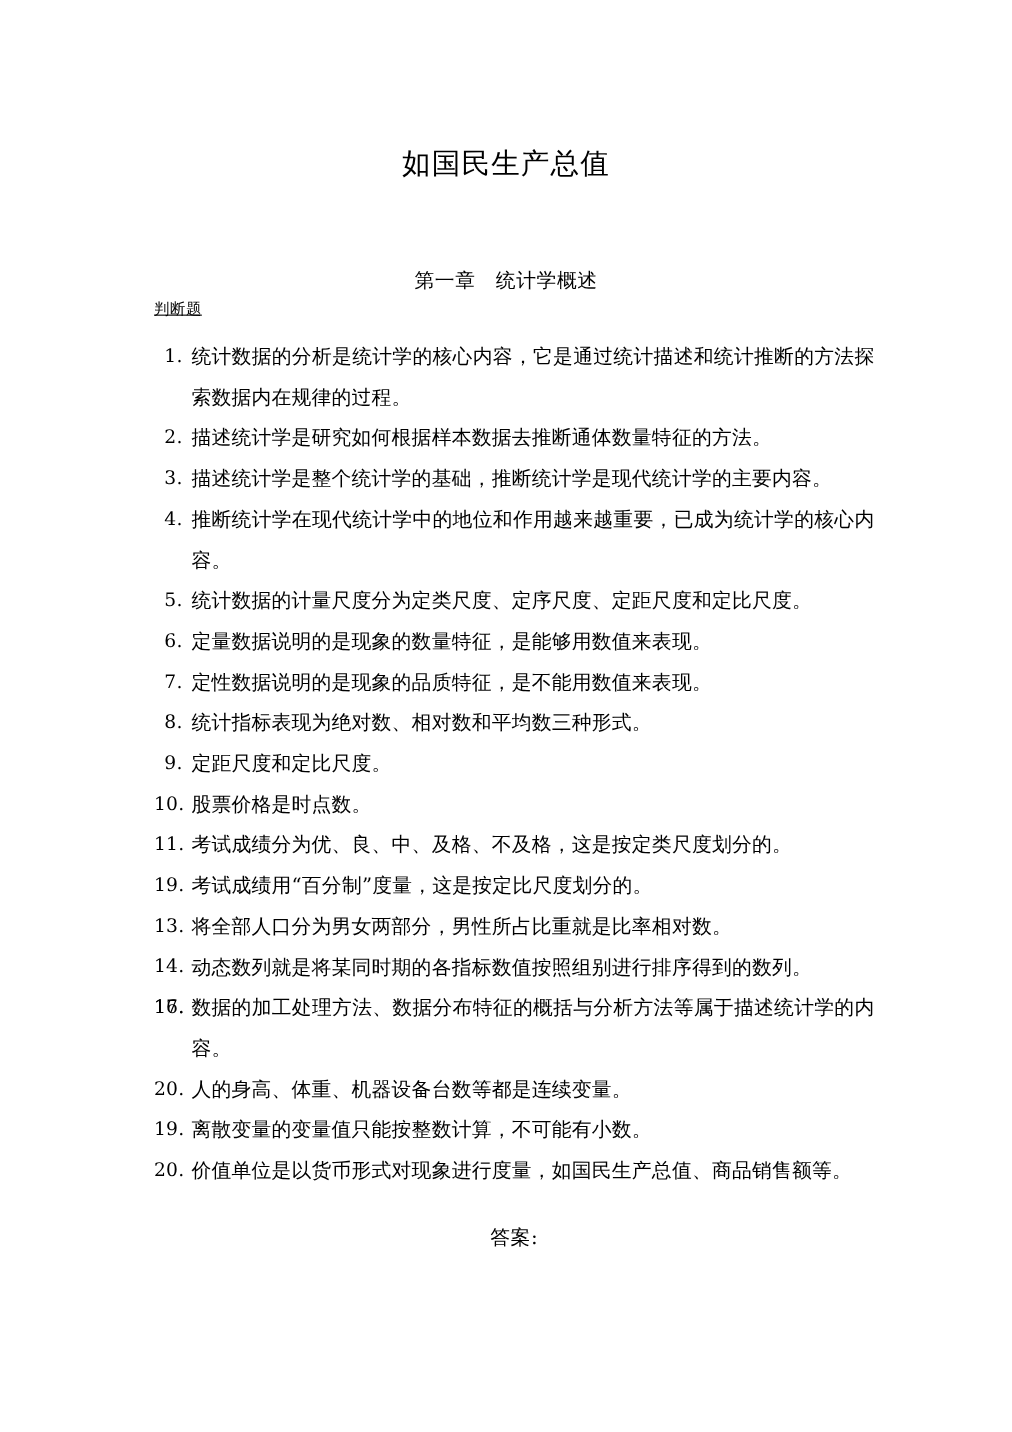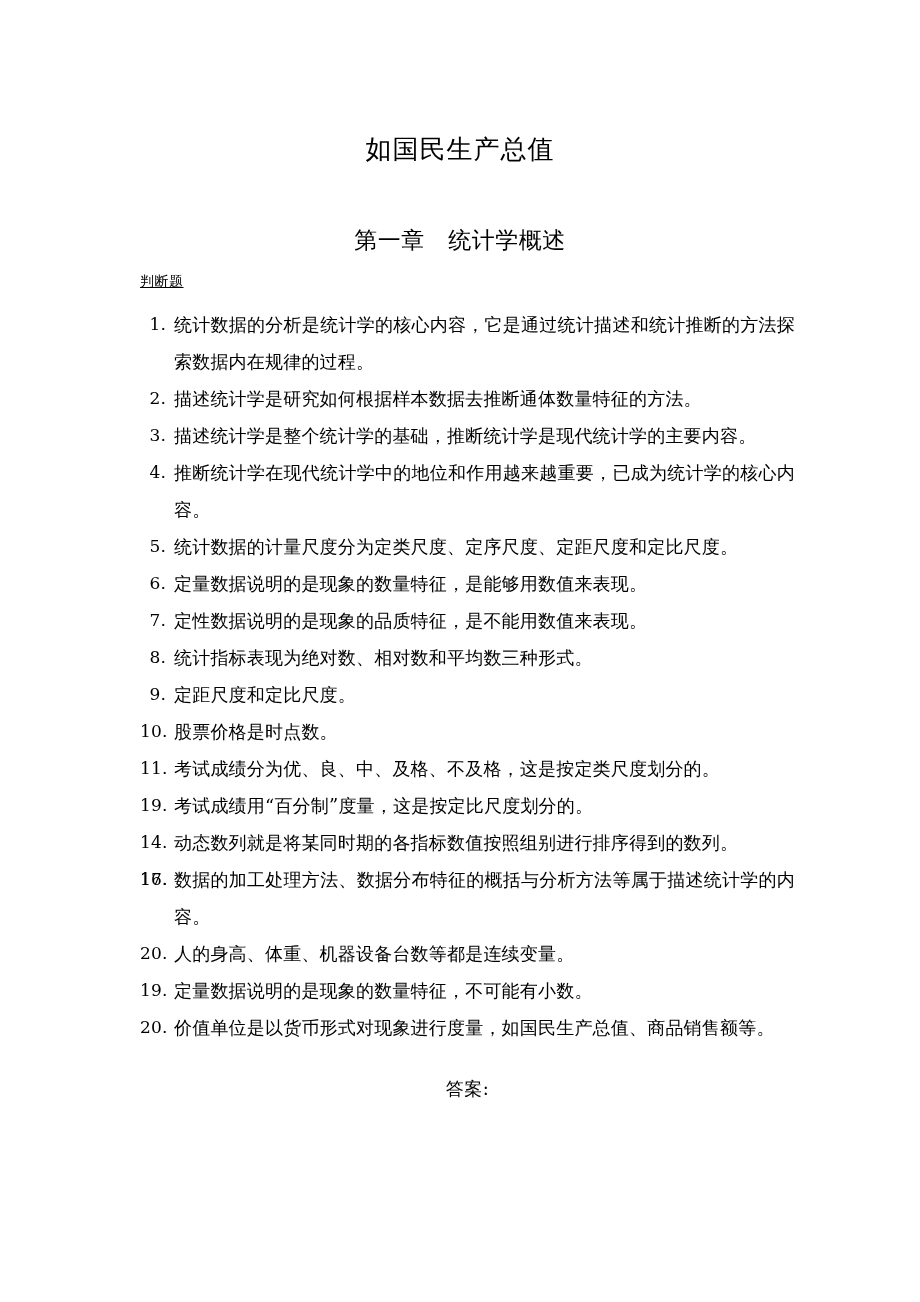--- a/index.html
+++ b/index.html
@@ -27,25 +27,25 @@
     width: 920px;
     text-align: center;
     font-size: 26px;
     line-height: 40px;
     letter-spacing: 1px;
     font-weight: 400;
   }
 
   .chapter-heading {
     position: absolute;
-    top: 204px;
+    top: 224px;
     left: 0;
     width: 920px;
     text-align: center;
-    font-size: 23px;
+    font-size: 18px;
     line-height: 34px;
     letter-spacing: 0.5px;
     font-weight: 400;
   }
 
   
   .body-block {
     position: absolute;
     top: 264px;
     left: 140px;
@@ -114,25 +114,26 @@
         <li class="question-item"><span class="question-number">3.</span><span class="question-text">描述统计学是整个统计学的基础，推断统计学是现代统计学的主要内容。</span></li>
         <li class="question-item"><span class="question-number">4.</span><span class="question-text">推断统计学在现代统计学中的地位和作用越来越重要，已成为统计学的核心内容。</span></li>
         <li class="question-item"><span class="question-number">5.</span><span class="question-text">统计数据的计量尺度分为定类尺度、定序尺度、定距尺度和定比尺度。</span></li>
         <li class="question-item"><span class="question-number">6.</span><span class="question-text">定量数据说明的是现象的数量特征，是能够用数值来表现。</span></li>
         <li class="question-item"><span class="question-number">7.</span><span class="question-text">定性数据说明的是现象的品质特征，是不能用数值来表现。</span></li>
         <li class="question-item"><span class="question-number">8.</span><span class="question-text">统计指标表现为绝对数、相对数和平均数三种形式。</span></li>
         <li class="question-item"><span class="question-number">9.</span><span class="question-text">定距尺度和定比尺度。</span></li>
         <li class="question-item"><span class="question-number">10.</span><span class="question-text">股票价格是时点数。</span></li>
         <li class="question-item"><span class="question-number">11.</span><span class="question-text">考试成绩分为优、良、中、及格、不及格，这是按定类尺度划分的。</span></li>
         <li class="question-item"><span class="question-number">19.</span><span class="question-text">考试成绩用“百分制”度量，这是按定比尺度划分的。</span></li>
+        <li class="question-item"><span class="question-number">13.</span><span class="question-text">将全部人口分为男女两部分，男性所占比重就是比率相对数。</span></li>
         <li class="question-item"><span class="question-number">14.</span><span class="question-text">动态数列就是将某同时期的各指标数值按照组别进行排序得到的数列。</span></li>
         <li class="question-item"><span class="question-number">16.</span></li>
         <li class="question-item"><span class="question-number">17.</span><span class="question-text">数据的加工处理方法、数据分布特征的概括与分析方法等属于描述统计学的内容。</span></li>
         <li class="question-item"><span class="question-number">20.</span><span class="question-text">人的身高、体重、机器设备台数等都是连续变量。</span></li>
-        <li class="question-item"><span class="question-number">19.</span><span class="question-text">定量数据说明的是现象的数量特征，不可能有小数。</span></li>
+        <li class="question-item"><span class="question-number">19.</span><span class="question-text">离散变量的变量值只能按整数计算，不可能有小数。</span></li>
         <li class="question-item"><span class="question-number">20.</span><span class="question-text">价值单位是以货币形式对现象进行度量，如国民生产总值、商品销售额等。</span></li>
       </ol>
 
     <div class="answer-line">答案:</div>
 
   </div>
 
 </div>
 
 </body></html>

